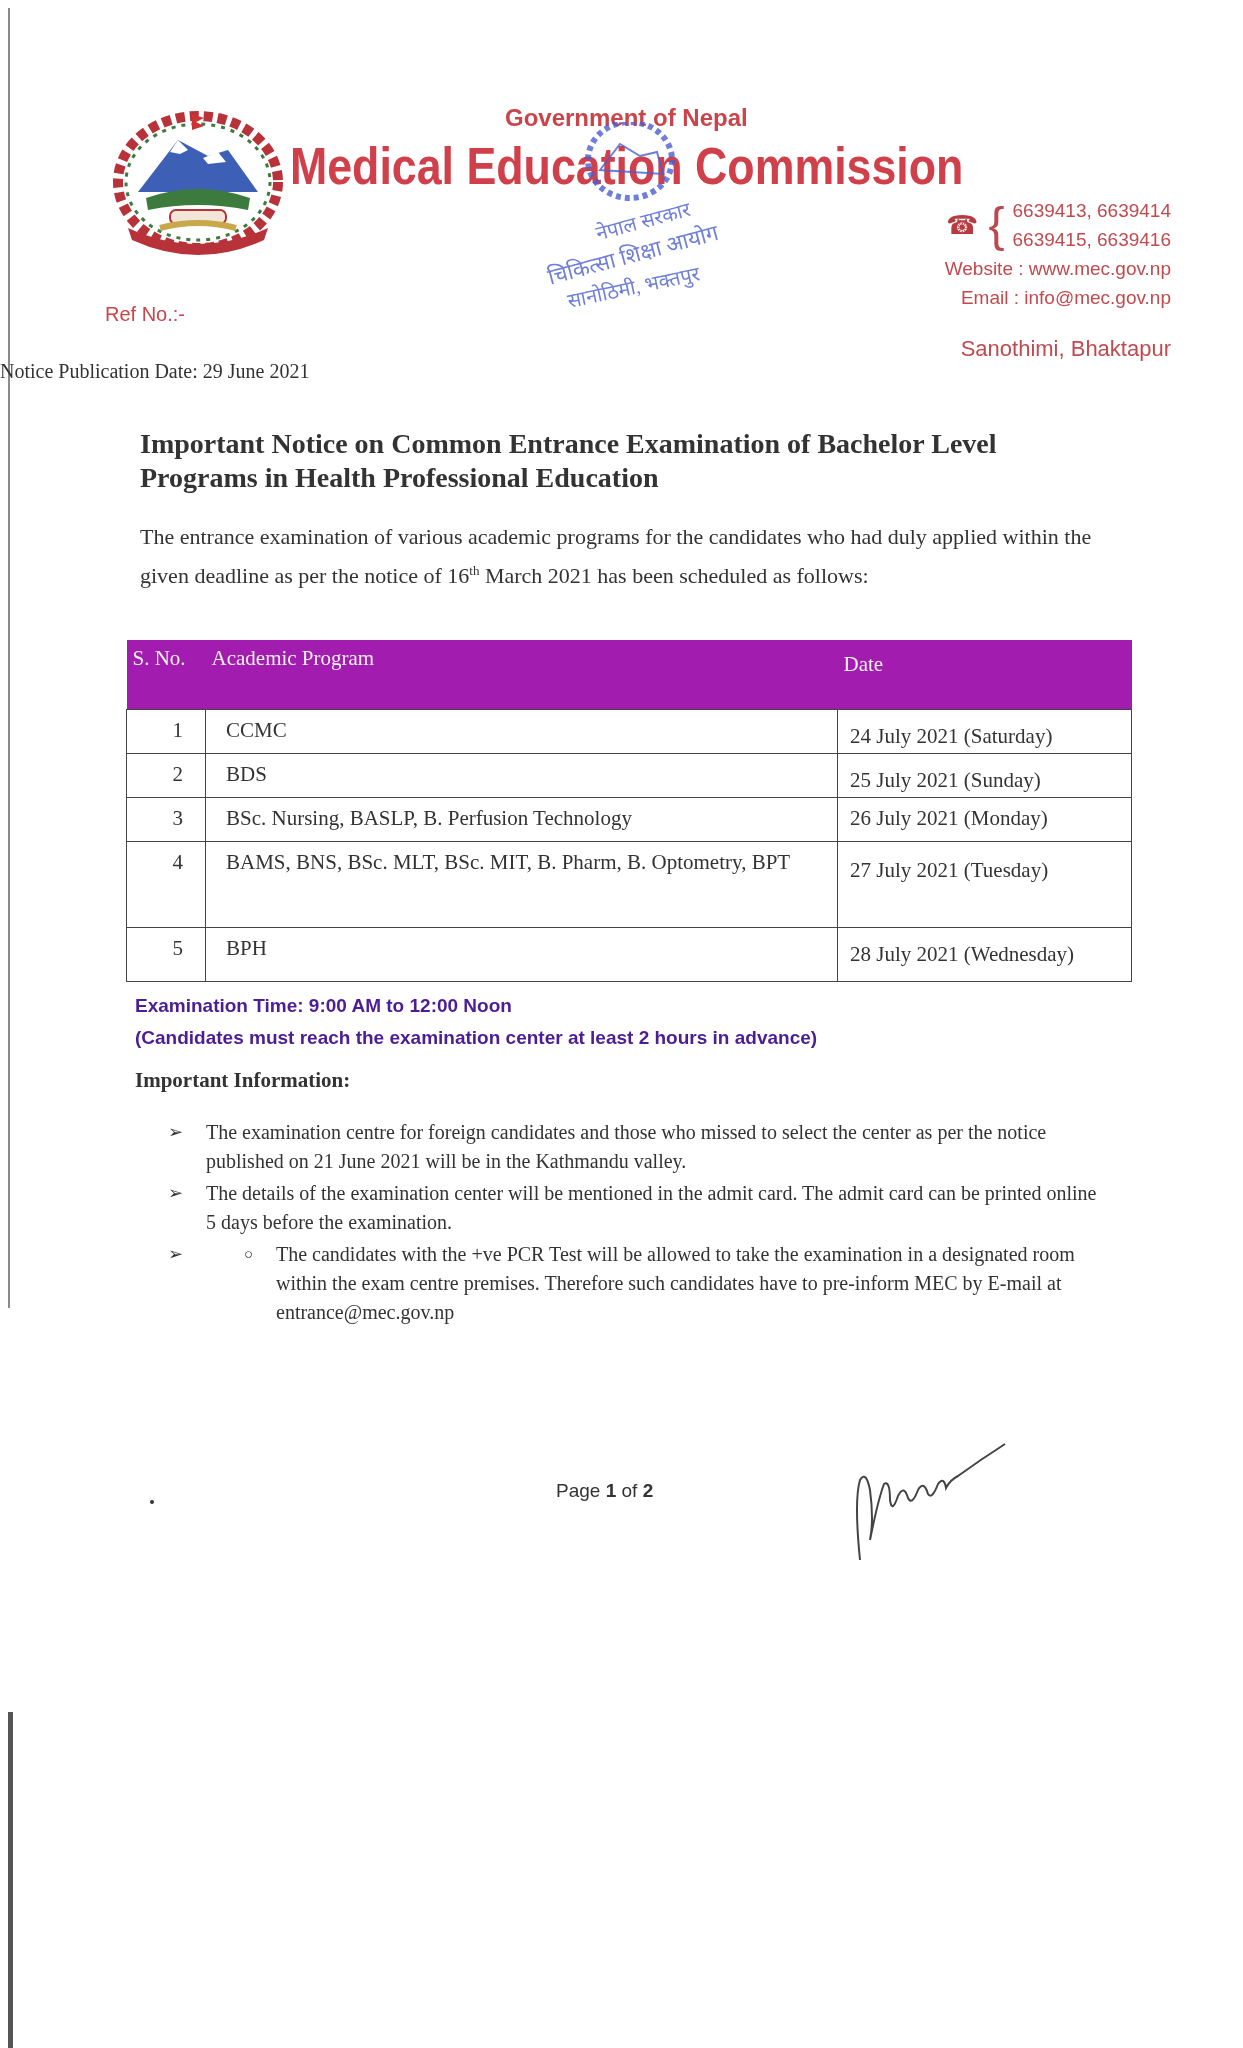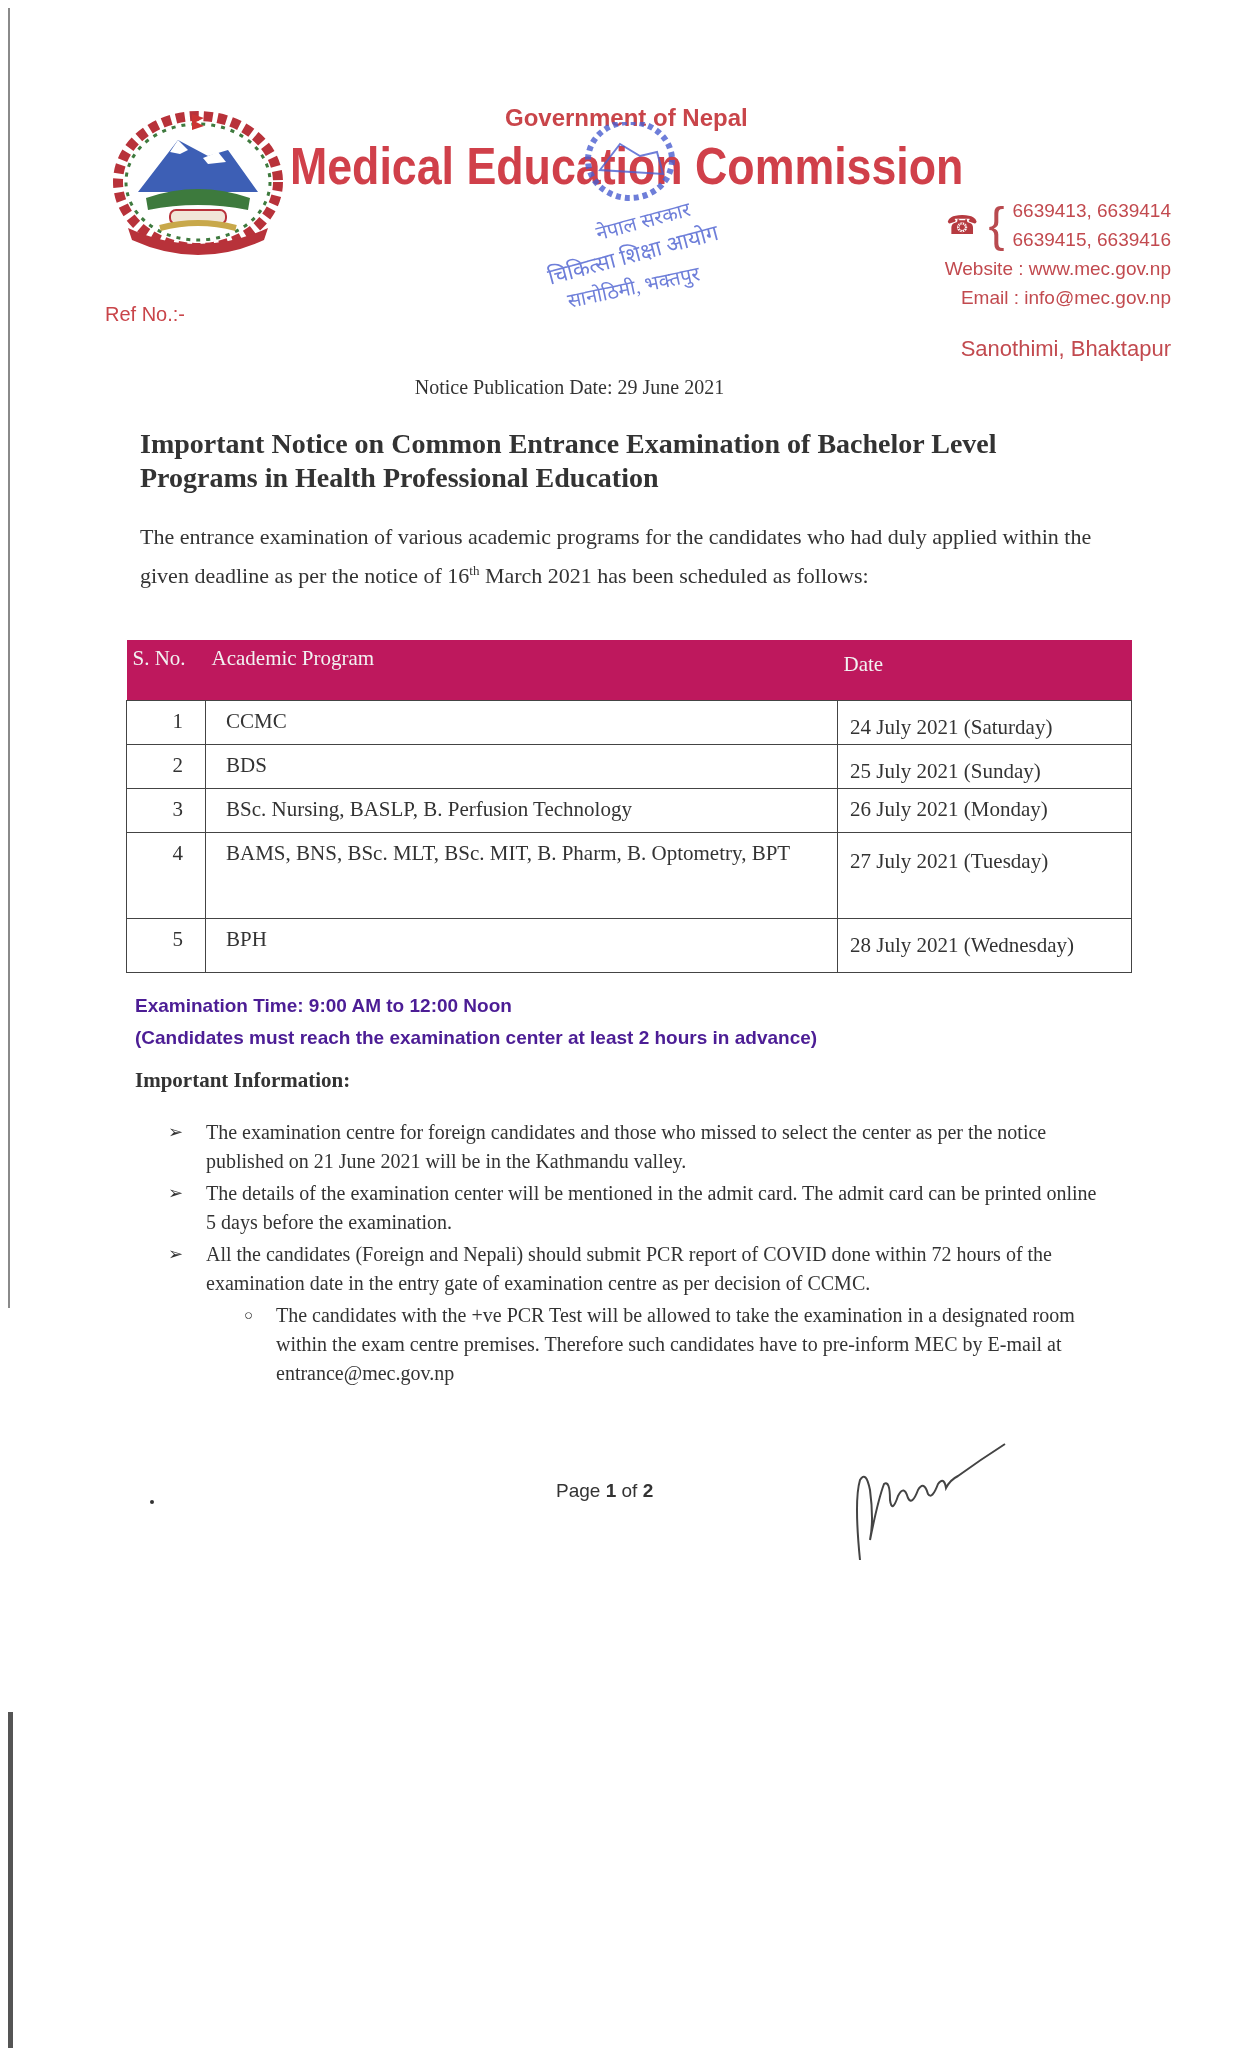--- a/index.html
+++ b/index.html
@@ -17,28 +17,28 @@
 
     .contact { position: absolute; right: 72px; top: 196px; text-align: right; font-family: "Liberation Sans", sans-serif; font-size: 19px; color: #c24a4f; line-height: 29px; }
     .phone-row { display: flex; justify-content: flex-end; align-items: center; gap: 4px; }
     .phone-icon { font-size: 26px; color: #b63a40; margin-right: 6px; }
     .brace { font-size: 48px; line-height: 48px; color: #b94a4f; font-weight: 300; margin-right: 4px; }
     .phone-nums { text-align: left; line-height: 29px; }
     .address { position: absolute; right: 72px; top: 336px; font-family: "Liberation Sans", sans-serif; font-size: 22px; color: #c24a4f; }
     .ref-no { position: absolute; left: 105px; top: 303px; font-family: "Liberation Sans", sans-serif; font-size: 20px; color: #c9454a; }
 
     
-    .pub-date { position: absolute; left: 0; width: 1139px; top: 376px; text-align: center; font-size: 20px; color: #333; }
+    .pub-date { position: absolute; left: 0; width: 1139px; top: 360px; text-align: left; font-size: 20px; color: #333; }
     .notice-title { position: absolute; left: 140px; top: 427px; width: 900px; font-weight: bold; font-size: 28px; line-height: 34px; color: #333; }
     .intro { position: absolute; left: 140px; top: 520px; width: 960px; font-size: 22px; line-height: 34px; color: #333; }
     .intro sup { font-size: 13px; }
 
     
     .sched-table { position: absolute; left: 126px; top: 640px; width: 1006px; border-collapse: collapse; font-size: 21px; color: #333; }
-    .sched-table th { background: #be185d; color: #f2f2f2; font-weight: normal; text-align: left; height: 60px; vertical-align: top; padding: 6px 6px 0 6px; font-size: 21px; }
+    .sched-table th { background: #a21caf; color: #f2f2f2; font-weight: normal; text-align: left; height: 69px; vertical-align: top; padding: 6px 6px 0 6px; font-size: 21px; }
     .sched-table th.col-date { padding-top: 12px; }
     .sched-table td { border: 1.5px solid #444; vertical-align: top; padding: 8px 10px 0 20px; }
     .sched-table td.col-sno { text-align: right; padding-right: 22px; width: 79px; }
     .sched-table td.col-date { width: 294px; padding-top: 14px; padding-left: 12px; }
     .row-h1 { height: 44px; }
     .row-h2 { height: 86px; }
     .row-h3 { height: 54px; }
     .prog-text { line-height: 40px; display: block; margin-top: -8px; }
 
     
@@ -159,21 +159,20 @@
   <li>
     <span class="arrow">➢</span>
     <span>The examination centre for foreign candidates and those who missed to select the center as per the notice published on 21 June 2021 will be in the Kathmandu valley.</span>
   </li>
   <li>
     <span class="arrow">➢</span>
     <span>The details of the examination center will be mentioned in the admit card. The admit card can be printed online 5 days before the examination.</span>
   </li>
   <li>
     <span class="arrow">➢</span>
-    <span>All the candidates (Foreign and Nepali) should submit PCR report of COVID done within 72 hours of the examination date in the entry gate of examination centre as per decision of CCMC.</span>
     <ul class="sub-bullets">
       <li style="position:relative;">
         <span class="circle">○</span>
         <span>The candidates with the +ve PCR Test will be allowed to take the examination in a designated room within the exam centre premises. Therefore such candidates have to pre-inform MEC by E-mail at entrance@mec.gov.np</span>
       </li>
     </ul>
   </li>
 </ul>
 
 <div class="page-num">

